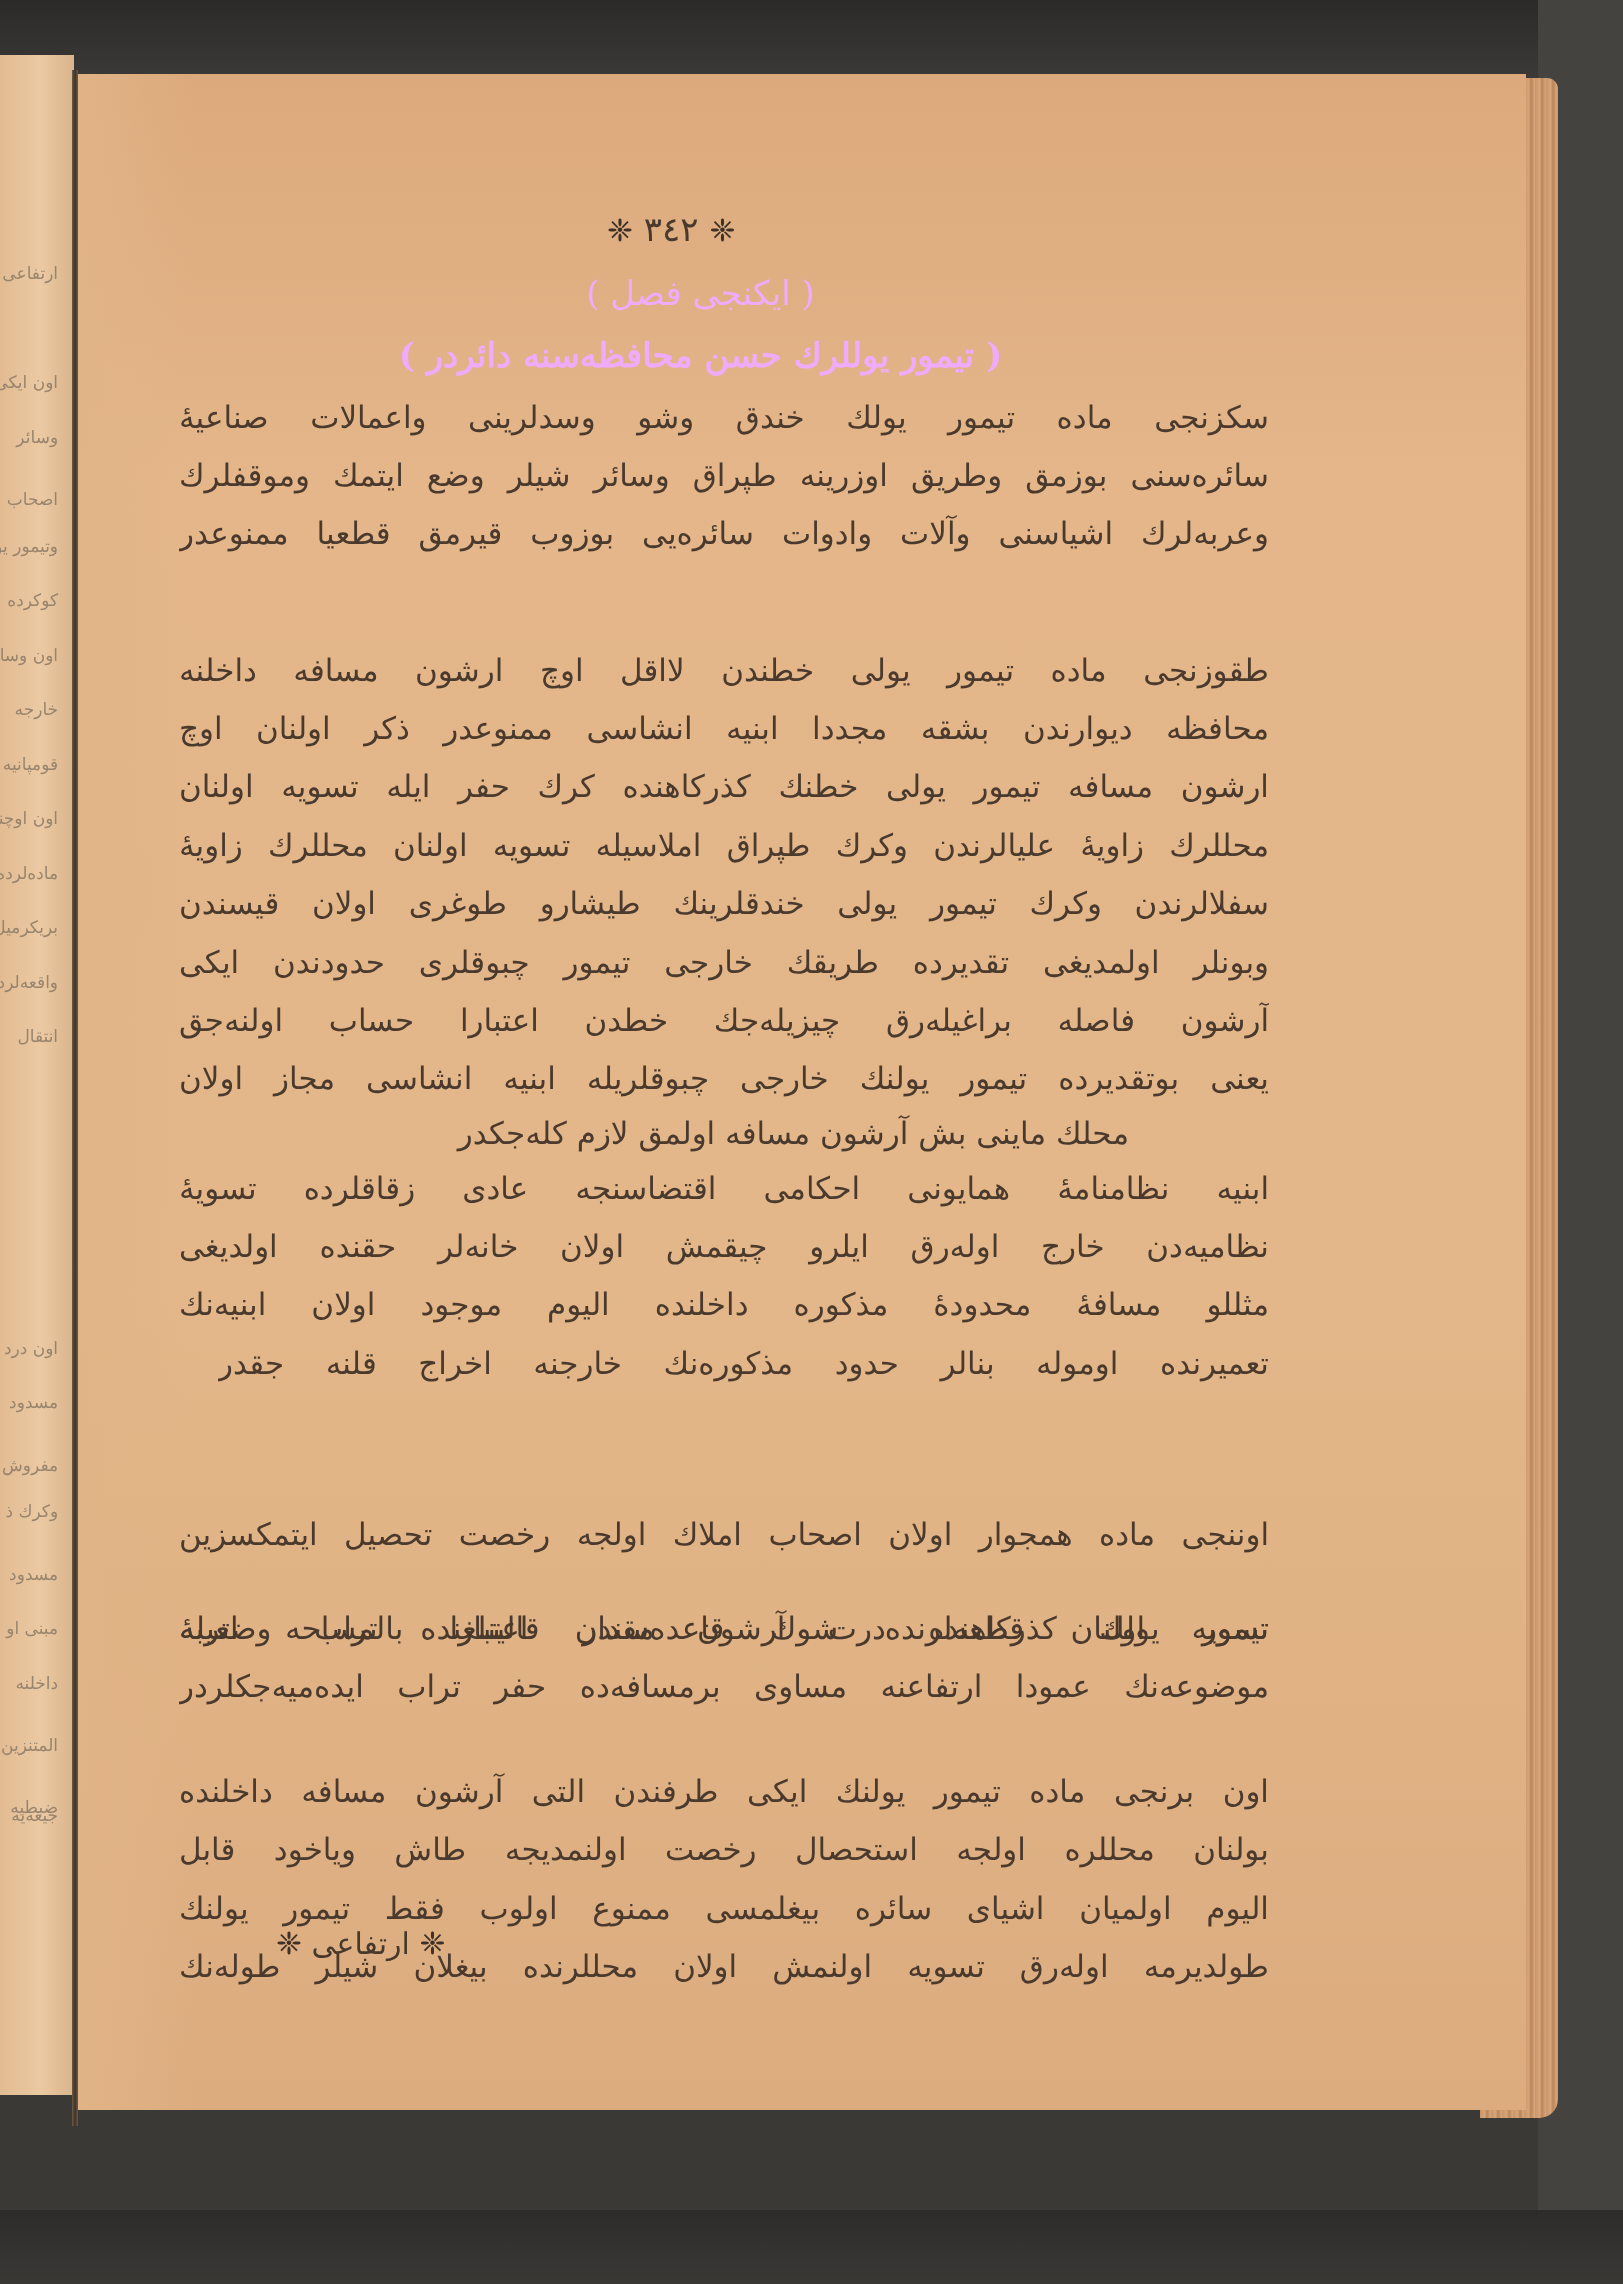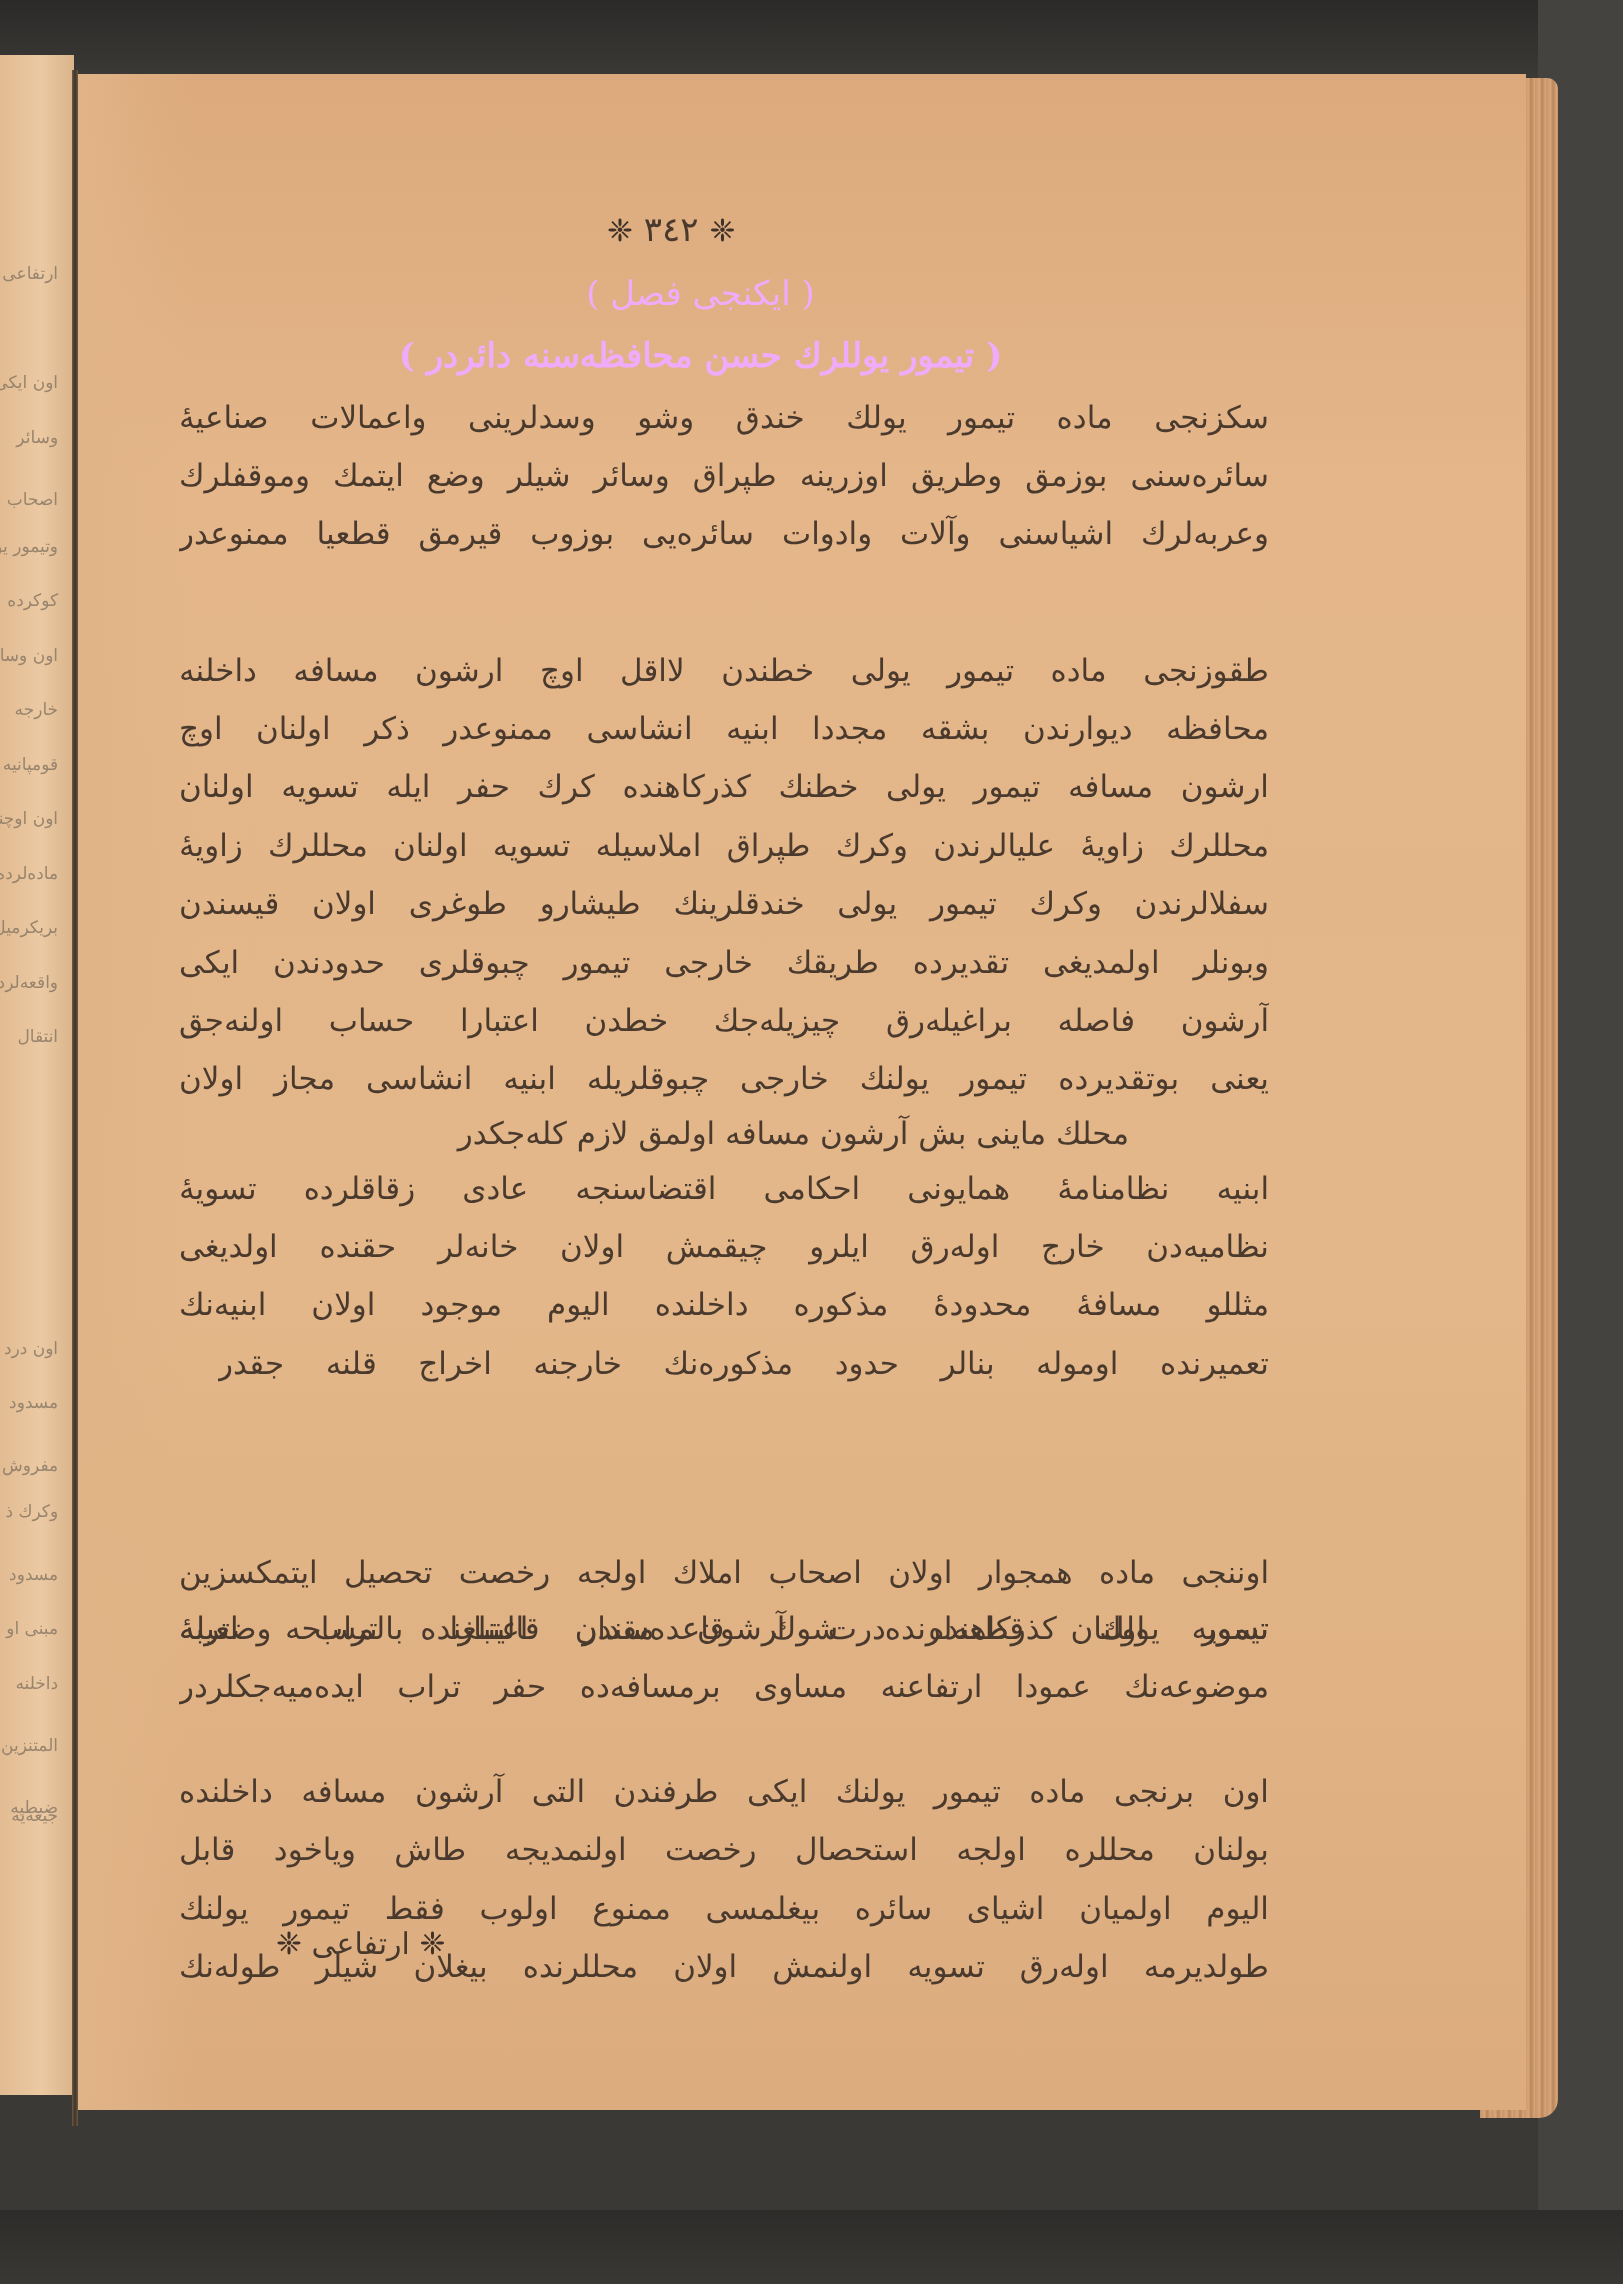--- a/index.html
+++ b/index.html
@@ -131,21 +131,21 @@
   <div class="line" style="top:685px">سفلالرندن وکرك تیمور یولی خندقلرینك طیشارو طوغری اولان قیسندن</div>
   <div class="line" style="top:744px">وبونلر اولمدیغی تقدیرده طریقك خارجی تیمور چبوقلری حدودندن ایکی</div>
   <div class="line" style="top:802px">آرشون فاصله براغیله‌رق چیزیله‌جك خطدن اعتبارا حساب اولنه‌جق</div>
   <div class="line" style="top:860px">یعنی بوتقدیرده تیمور یولنك خارجی چبوقلریله ابنیه انشاسی مجاز اولان</div>
   <div class="line last" style="top:915px; padding-right:140px; width:950px;">محلك ماینی بش آرشون مسافه اولمق لازم کله‌جکدر</div>
   <div class="line" style="top:970px">ابنیه نظامنامهٔ همایونی احکامی اقتضاسنجه عادی زقاقلرده تسویهٔ</div>
   <div class="line" style="top:1028px">نظامیه‌دن خارج اوله‌رق ایلرو چیقمش اولان خانه‌لر حقنده اولدیغی</div>
   <div class="line" style="top:1086px">مثللو مسافهٔ محدودهٔ مذکوره داخلنده الیوم موجود اولان ابنیه‌نك</div>
   <div class="line" style="top:1145px; left:39px; width:1051px;">تعمیرنده اوموله بنالر حدود مذکوره‌نك خارجنه اخراج قلنه جقدر</div>
 
-  <div class="line" style="top:1354px">اوننجی ماده   همجوار اولان اصحاب املاك اولجه رخصت تحصیل ایتمکسزین</div>
+  <div class="line" style="top:1316px">اوننجی ماده   همجوار اولان اصحاب املاك اولجه رخصت تحصیل ایتمکسزین</div>
   <div class="line" style="top:1410px">تیمور یولك کذرکاهنده درت آرشون مقدار قالینلغنده تراب وضعیله</div>
   <div class="line" style="top:1410px">تسویه اولنان قطعه‌لرنده شوك قاعده‌سندن اعتبارا بالمساحه اتربهٔ</div>
   <div class="line" style="top:1468px">موضوعه‌نك عمودا ارتفاعنه مساوی برمسافه‌ده حفر تراب ایده‌میه‌جکلردر</div>
 
   <div class="line" style="top:1573px">اون برنجی ماده   تیمور یولنك ایکی طرفندن التی آرشون مسافه داخلنده</div>
   <div class="line" style="top:1631px">بولنان محللره اولجه استحصال رخصت اولنمدیجه طاش ویاخود قابل</div>
   <div class="line" style="top:1690px">الیوم اولمیان اشیای سائره بیغلمسی ممنوع اولوب فقط تیمور یولنك</div>
   <div class="line" style="top:1748px">طولدیرمه اوله‌رق تسویه اولنمش اولان محللرنده بیغلان شیلر طوله‌نك</div>
 </div>
 

